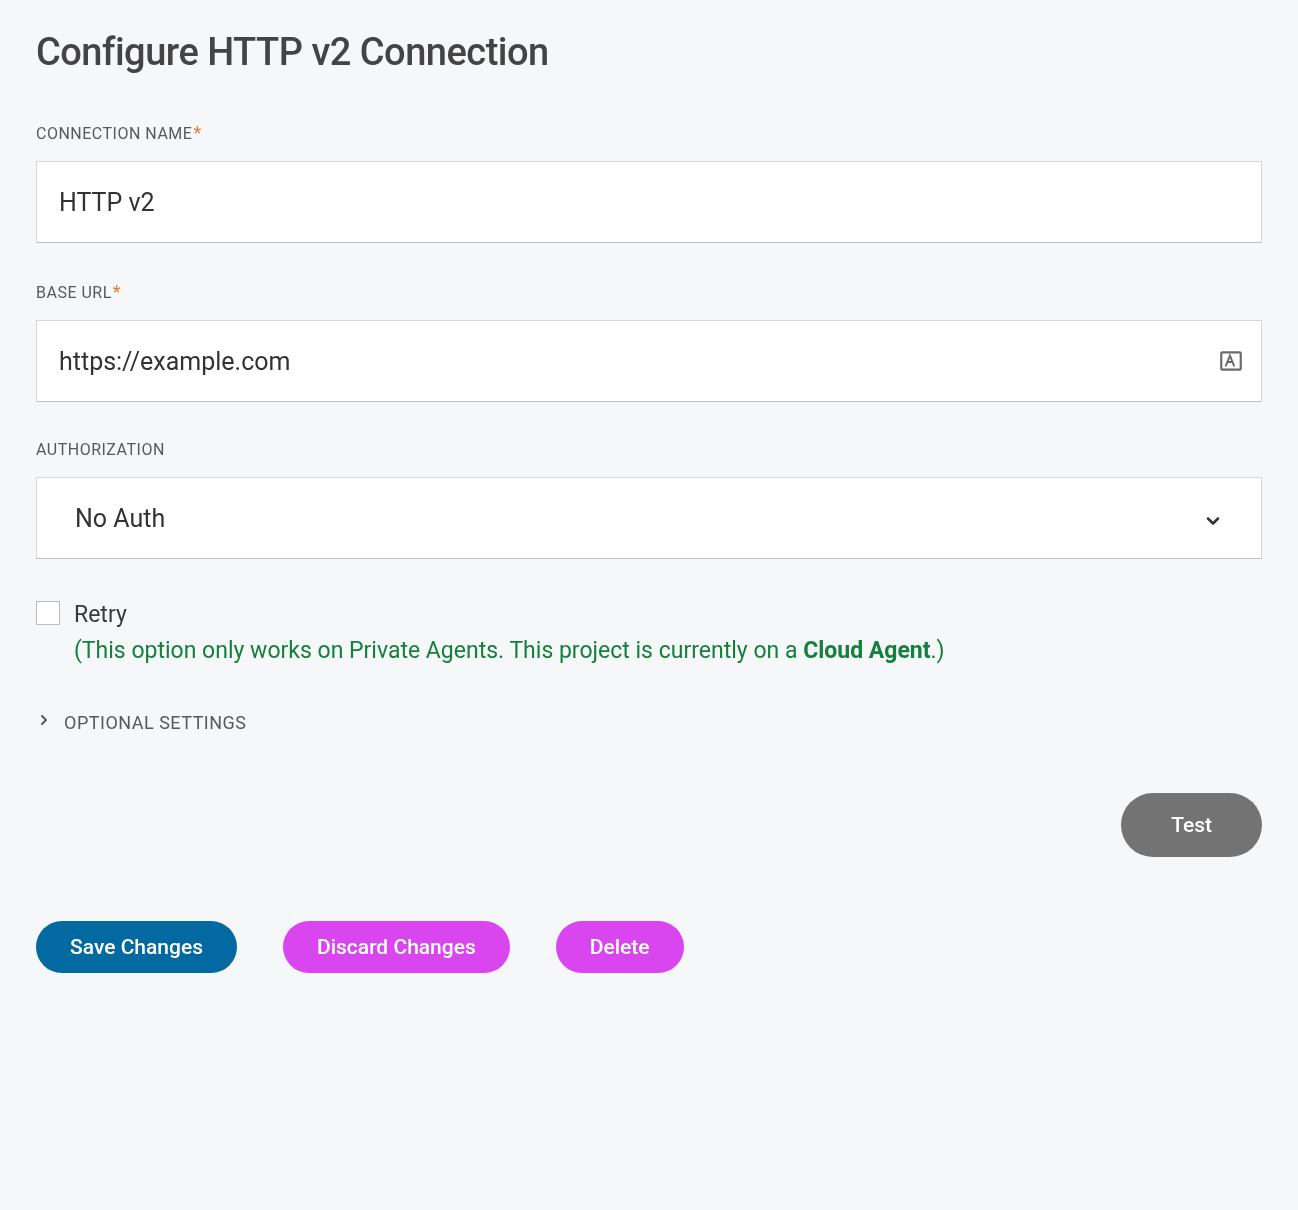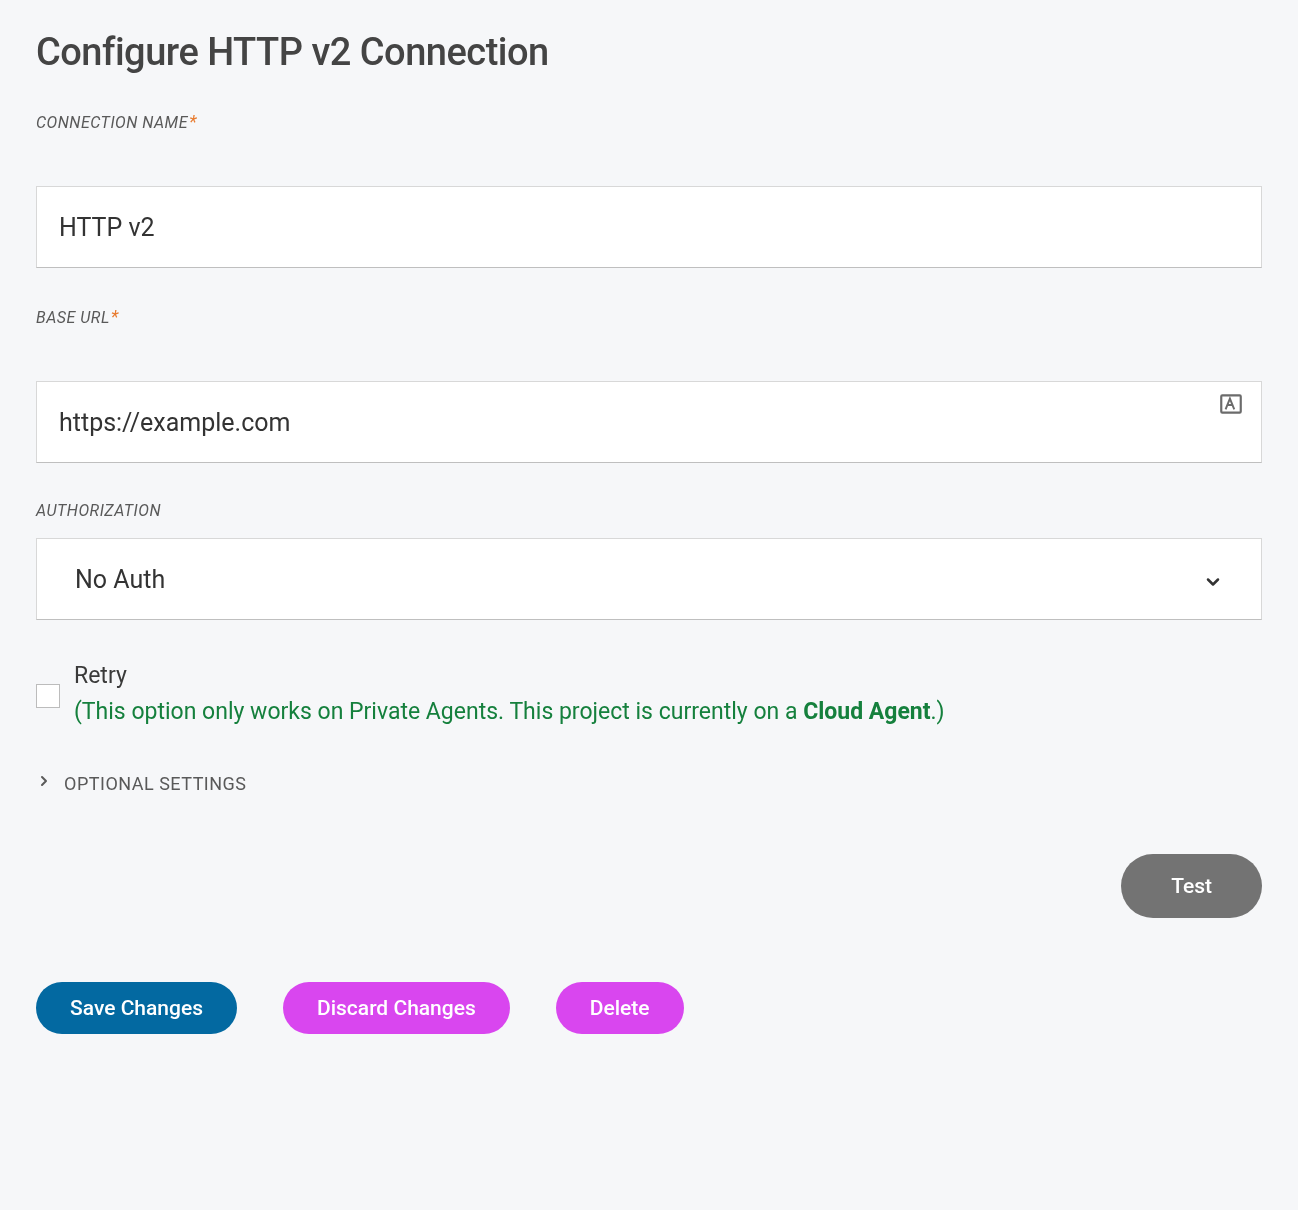--- a/index.html
+++ b/index.html
@@ -10,53 +10,51 @@
     body {
       font-family: -apple-system, BlinkMacSystemFont, "Segoe UI", Roboto, "Helvetica Neue", Arial, sans-serif;
       background: #f6f7f9;
       padding: 30px 36px;
       color: #3a3a3a;
     }
     .page-title {
       font-size: 38px;
       font-weight: 500;
       color: #444;
-      margin-bottom: 37px;
+      margin-bottom: 48px;
       letter-spacing: -0.5px;
     }
     .field-group {
       margin-bottom: 38px;
     }
     .field-label {
       font-size: 16px;
       letter-spacing: 0.5px;
       color: #595959;
       font-weight: 400;
       text-transform: uppercase;
       margin-bottom: 18px;
       display: block;
-      font-style: italic;
     }
     .required-star {
       color: #e87b2f;
       font-size: 18px;
       margin-left: 1px;
     }
     .text-input {
       width: 100%;
       height: 82px;
       padding: 0 22px;
       font-size: 25px;
       color: #333;
       background: #ffffff;
       border: 1px solid #d8d8d8;
       border-bottom: 1px solid #bfbfbf;
       outline: none;
       font-family: inherit;
-      margin-top: 36px;
     }
     .input-wrapper {
       position: relative;
       width: 100%;
     }
     .input-suffix-icon {
       position: absolute;
       right: 18px;
       top: 50%;
       transform: translateY(-50%);
@@ -82,21 +80,21 @@
       align-items: center;
       justify-content: space-between;
     }
     .chevron-icon {
       width: 20px;
       height: 20px;
       color: #333;
     }
     .checkbox-row {
       display: flex;
-      align-items: center;
+      align-items: flex-start;
       margin-bottom: 44px;
       gap: 14px;
     }
     .checkbox-box {
       width: 24px;
       height: 24px;
       border: 1.5px solid #bcbcbc;
       background: #fff;
       cursor: pointer;
       flex-shrink: 0;

